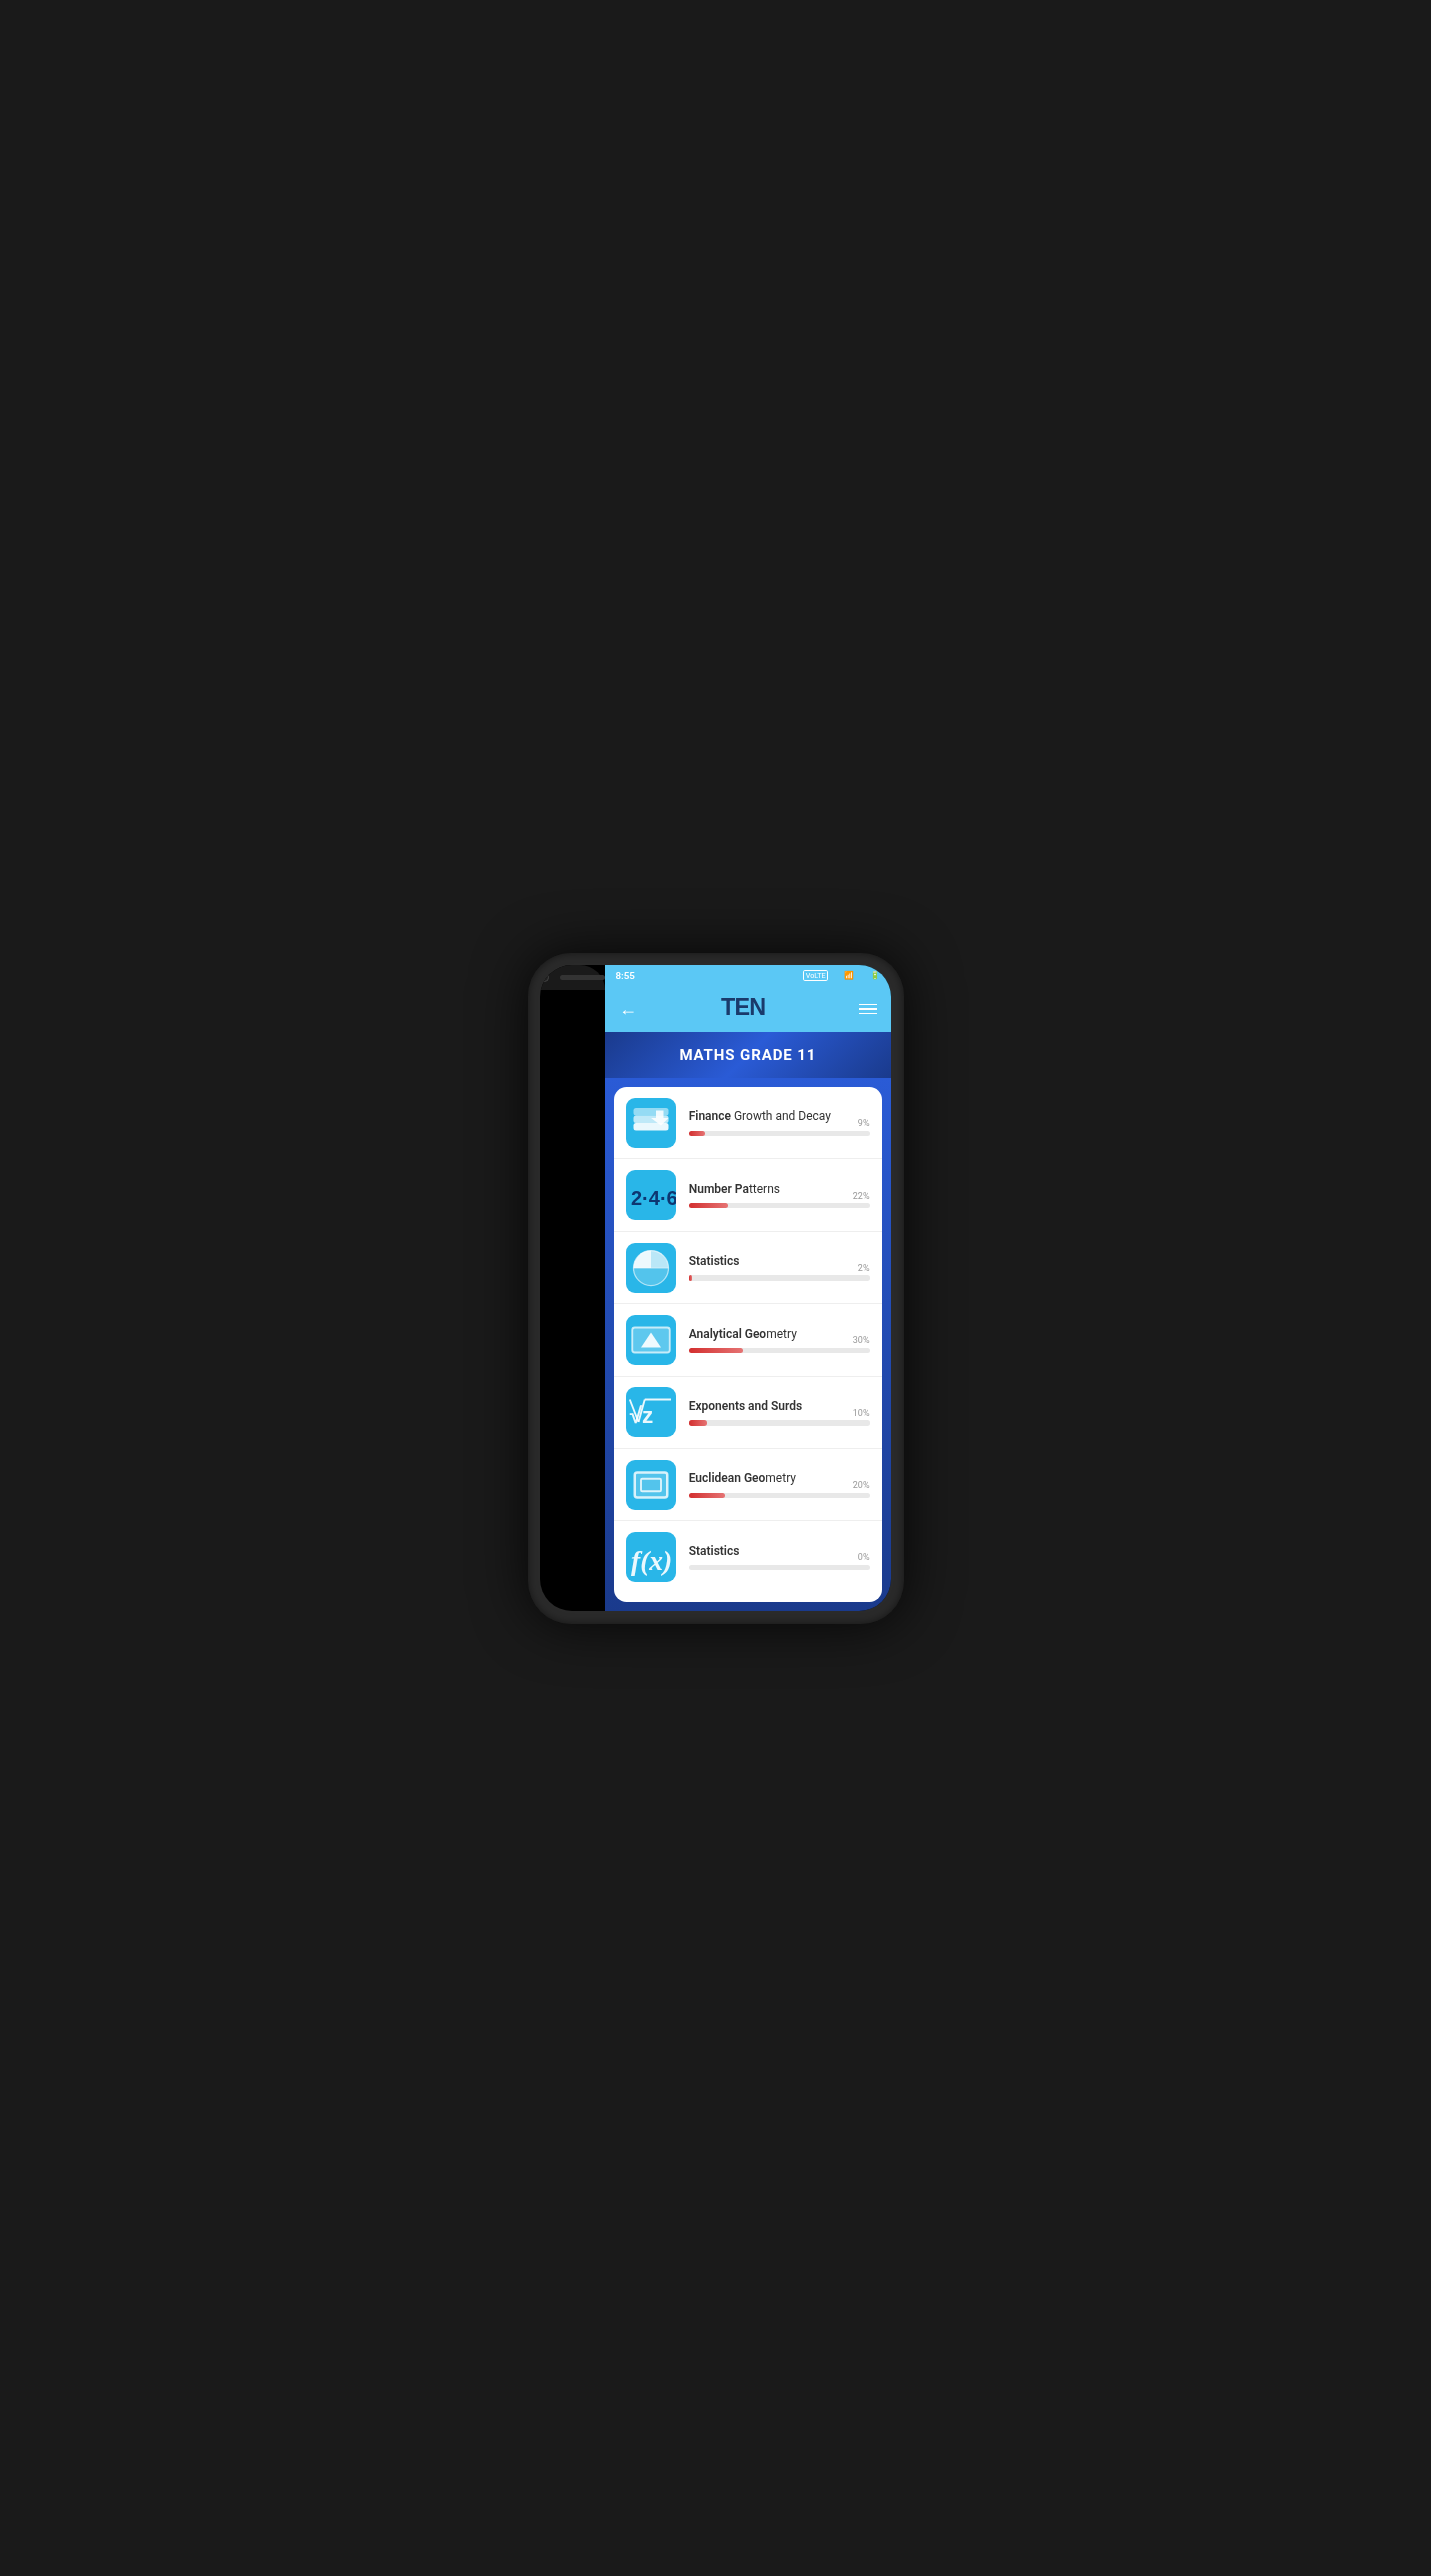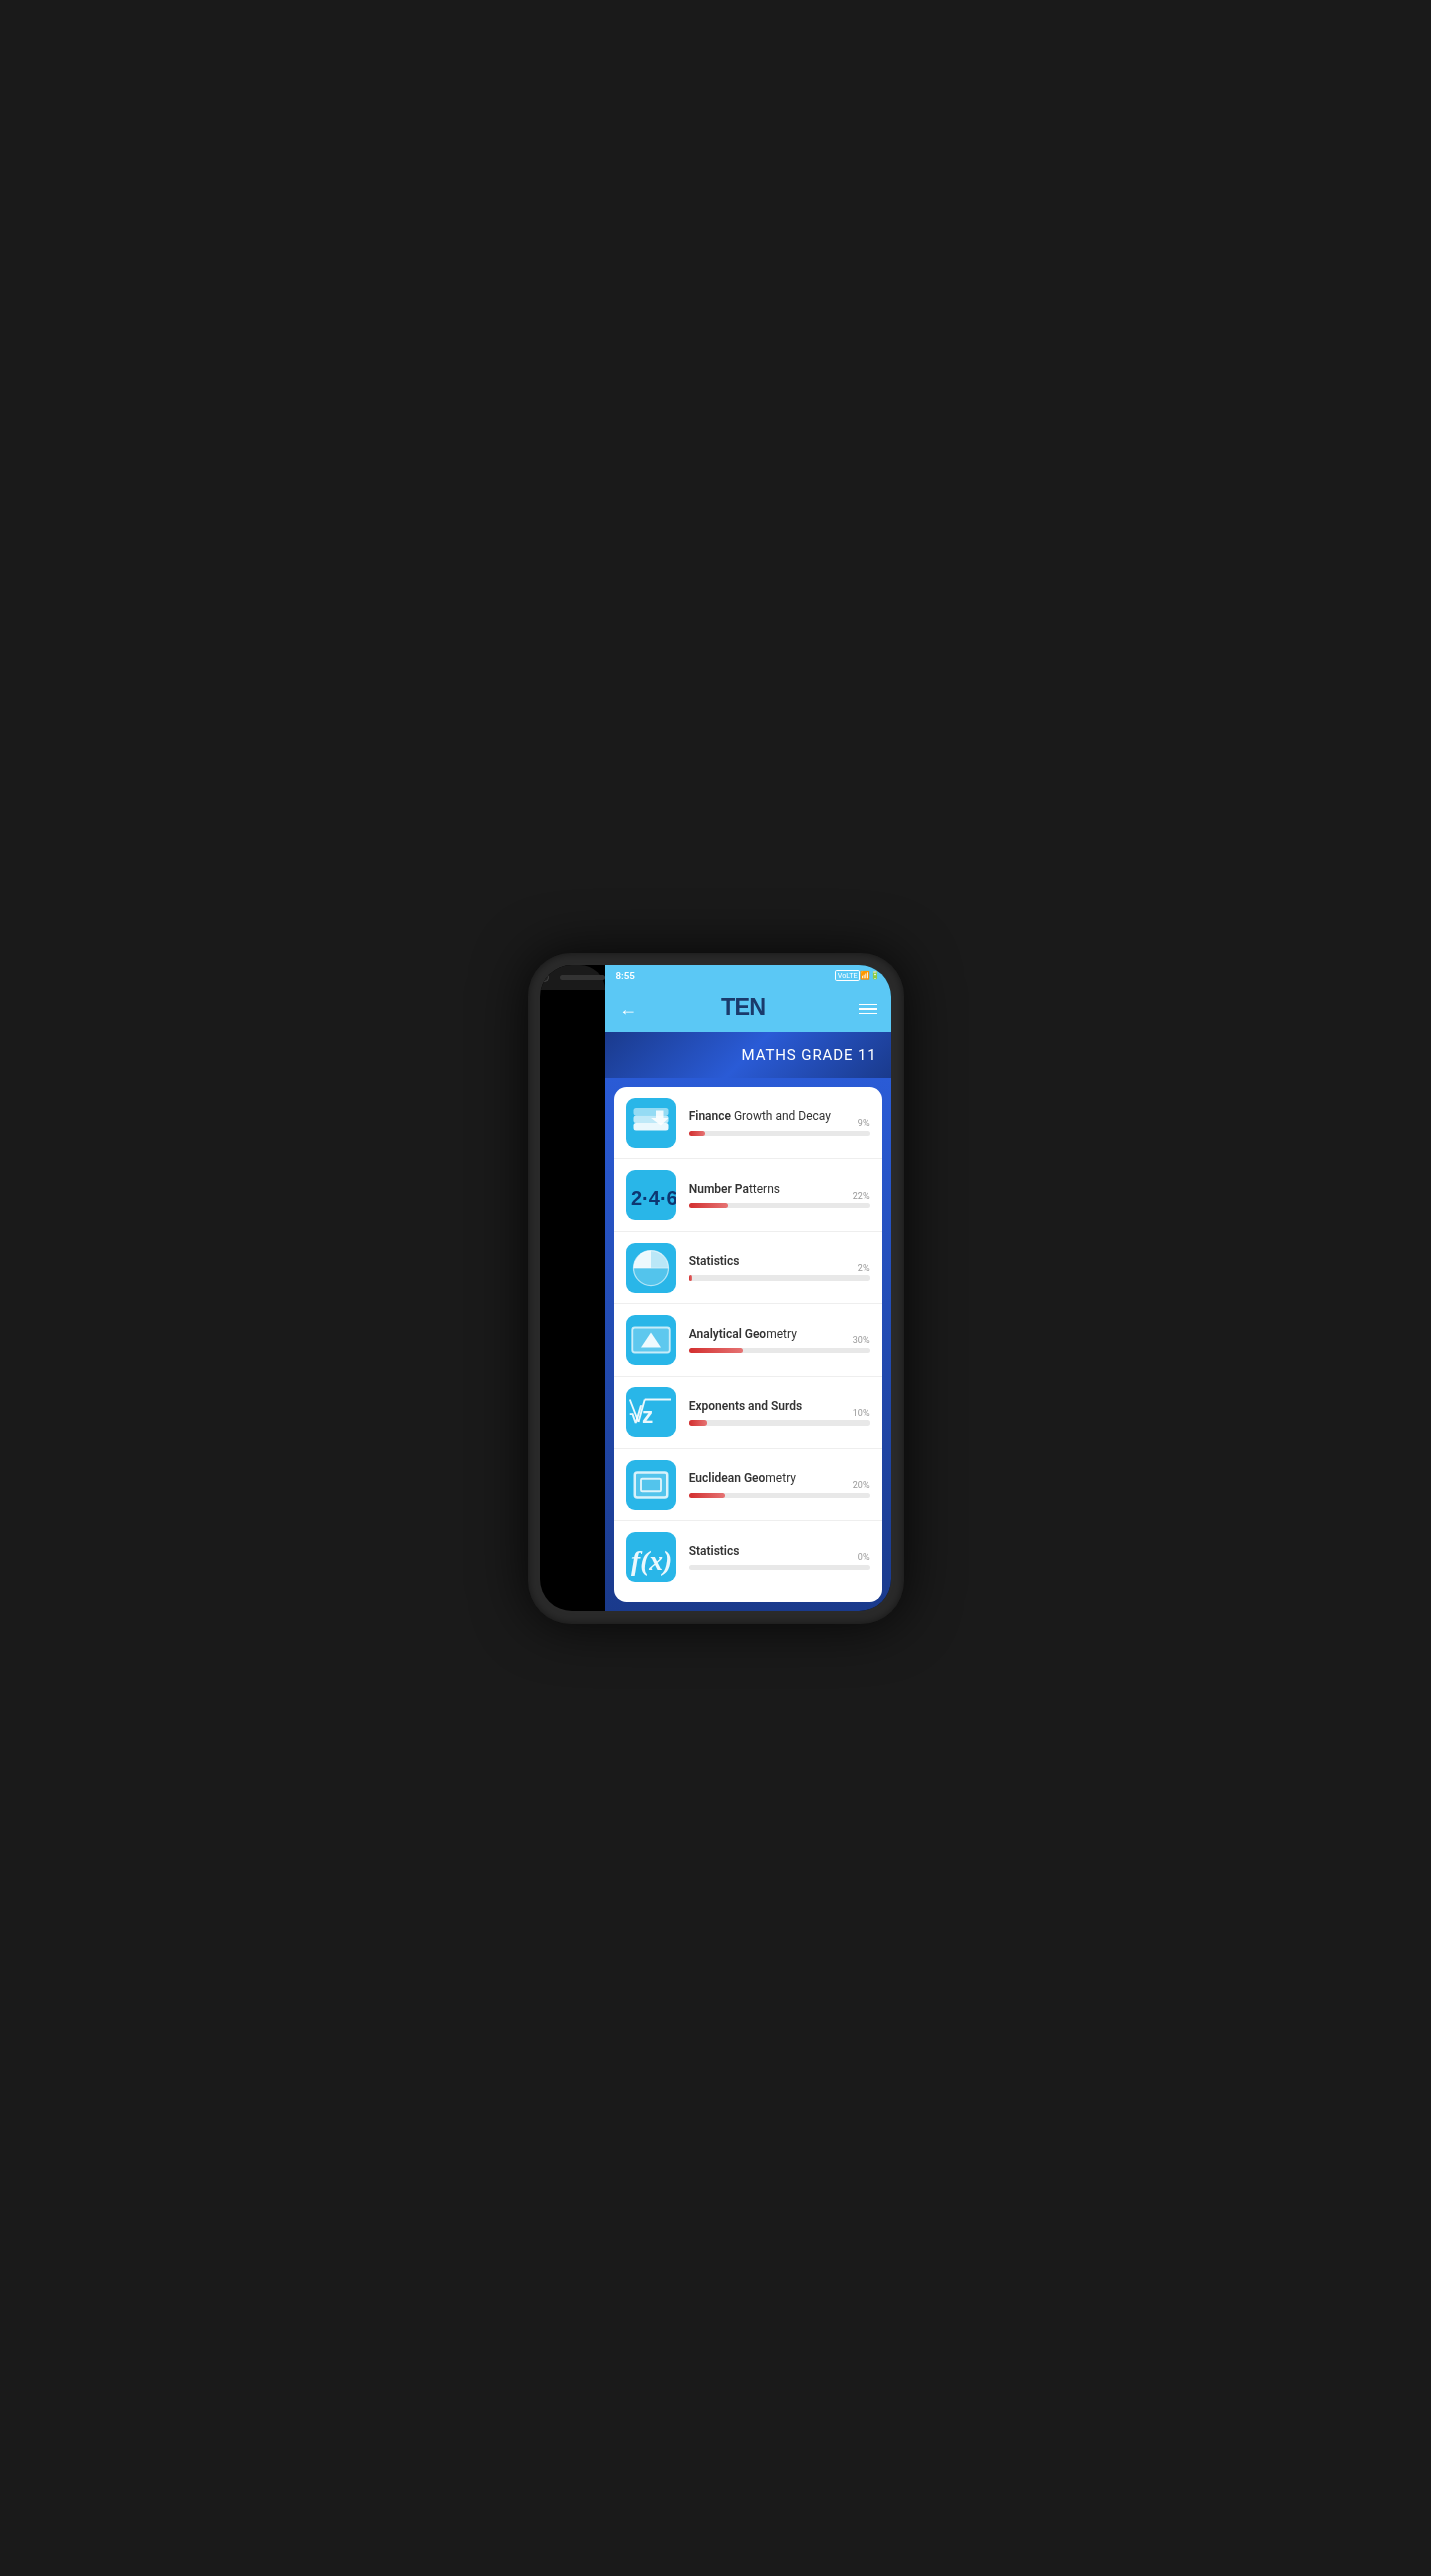--- a/index.html
+++ b/index.html
@@ -81,21 +81,21 @@
 
     .status-time {
       font-size: 9.8px;
       font-weight: 600;
       color: #fff;
     }
 
     .status-icons {
       display: flex;
       align-items: center;
-      gap: 0;
+      gap: 16px;
       font-size: 8px;
       color: #fff;
       justify-content: flex-end;
     }
 
     
     .toolbar {
       background: #5bc8f5;
       height: 45px;
       display: flex;
@@ -138,23 +138,22 @@
     .title-banner {
       background: linear-gradient(135deg, #1a3a8c 0%, #2a5bd6 50%, #1a3a8c 100%);
       padding: 14.3px;
       text-align: center;
       flex-shrink: 0;
     }
 
     .title-banner h1 {
       color: #fff;
       font-size: 15px;
-      font-weight: 400;
+      font-weight: 700;
       letter-spacing: 0.9px;
-      text-align: right;
     }
 
     
     .content {
       flex: 1;
       background: linear-gradient(180deg, #2a5bd6 0%, #1a3a8c 100%);
       padding: 9px;
       overflow: hidden;
     }
 

